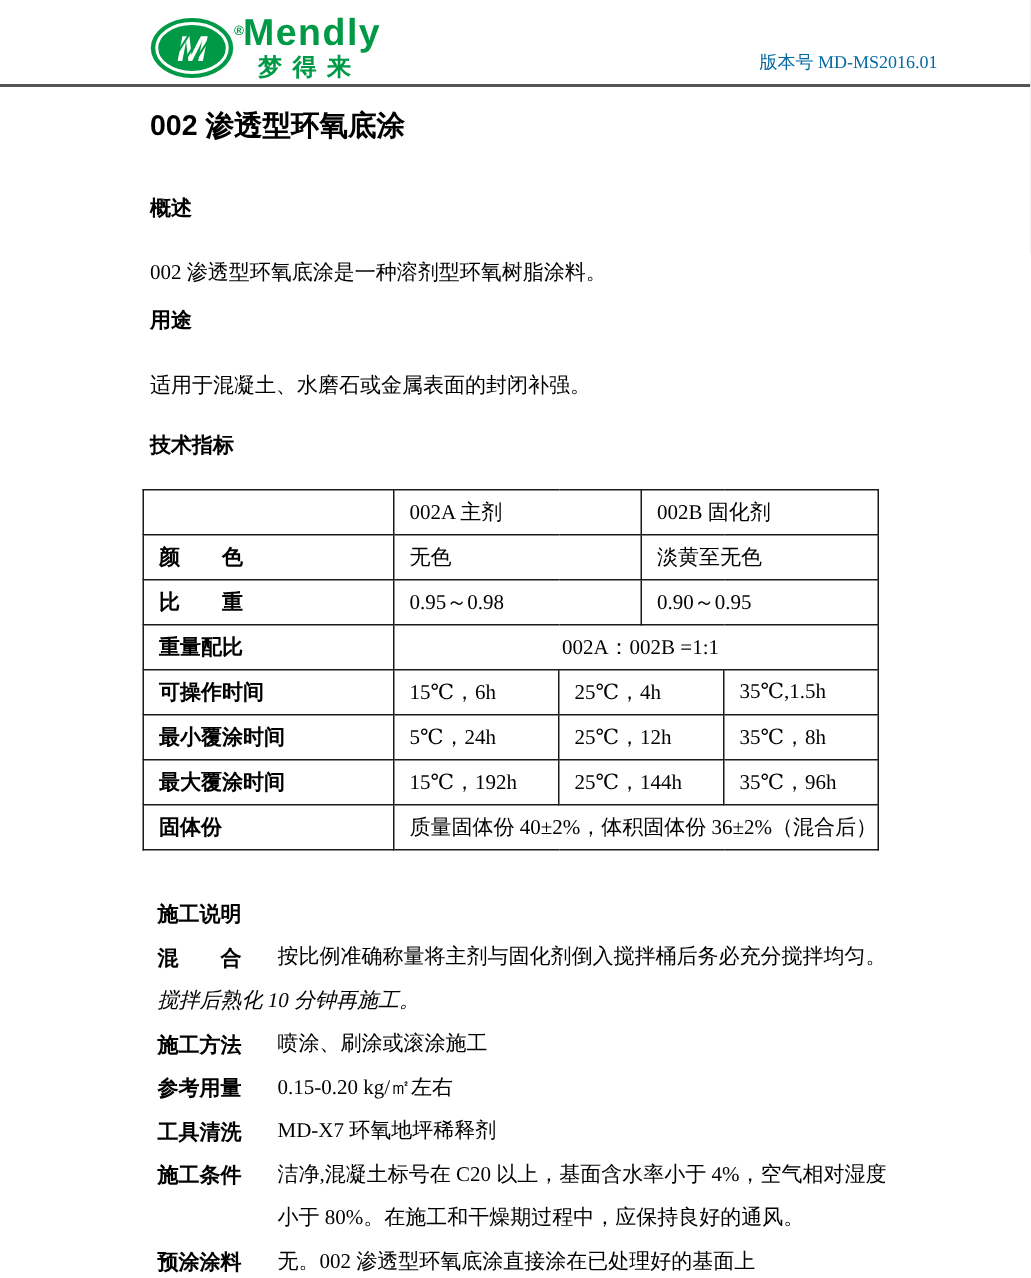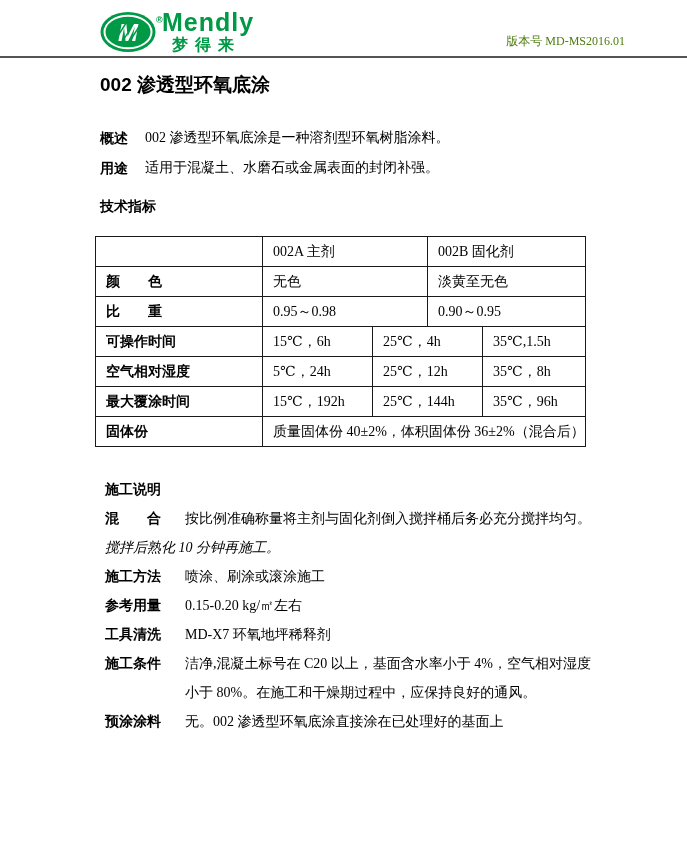--- a/index.html
+++ b/index.html
@@ -37,32 +37,32 @@
     font-size: 25px; line-height: 24px; letter-spacing: 1px;
     color: #009945;
   }
   .brand-name-cn {
     font-family: "Liberation Sans", "DejaVu Sans", sans-serif;
     font-weight: bold; font-size: 16px; letter-spacing: 7px;
     color: #009945; margin-top: 1px; margin-left: 10px;
   }
   .version {
     position: absolute; right: 62px; bottom: 6px;
-    font-size: 12px; color: #4d7c0f;
+    font-size: 12px; color: #0369a1;
   }
   
   .title {
     margin: 14px 0 0 100px;
     font-family: "Liberation Sans", "DejaVu Sans", sans-serif;
     font-weight: bold; font-size: 19px; line-height: 26px;
     color: #000;
   }
   
   .intro { margin: 25px 92px 0 100px; }
-  .irow { display: flex; line-height: 30px; }
+  .irow { display: flex; line-height: 30px; flex-direction: column; }
   .ilabel {
     flex: 0 0 45px;
     font-family: "Liberation Sans", "DejaVu Sans", sans-serif;
     font-weight: bold;
   }
   .itext { flex: 1; }
   
   .tech-heading {
     margin: 8px 0 0 100px;
     font-family: "Liberation Sans", "DejaVu Sans", sans-serif;
@@ -160,27 +160,31 @@
       <td class="rowlabel">颜　　色</td>
       <td colspan="2">无色</td>
       <td colspan="2">淡黄至无色</td>
     </tr>
     <tr>
       <td class="rowlabel">比　　重</td>
       <td colspan="2">0.95～0.98</td>
       <td colspan="2">0.90～0.95</td>
     </tr>
     <tr>
+      <td class="rowlabel">重量配比</td>
+      <td colspan="4" class="center">002A：002B =1:1</td>
+    </tr>
+    <tr>
       <td class="rowlabel">可操作时间</td>
       <td>15℃，6h</td>
       <td colspan="2">25℃，4h</td>
       <td>35℃,1.5h</td>
     </tr>
     <tr>
-      <td class="rowlabel">空气相对湿度</td>
+      <td class="rowlabel">最小覆涂时间</td>
       <td>5℃，24h</td>
       <td colspan="2">25℃，12h</td>
       <td>35℃，8h</td>
     </tr>
     <tr>
       <td class="rowlabel">最大覆涂时间</td>
       <td>15℃，192h</td>
       <td colspan="2">25℃，144h</td>
       <td>35℃，96h</td>
     </tr>

